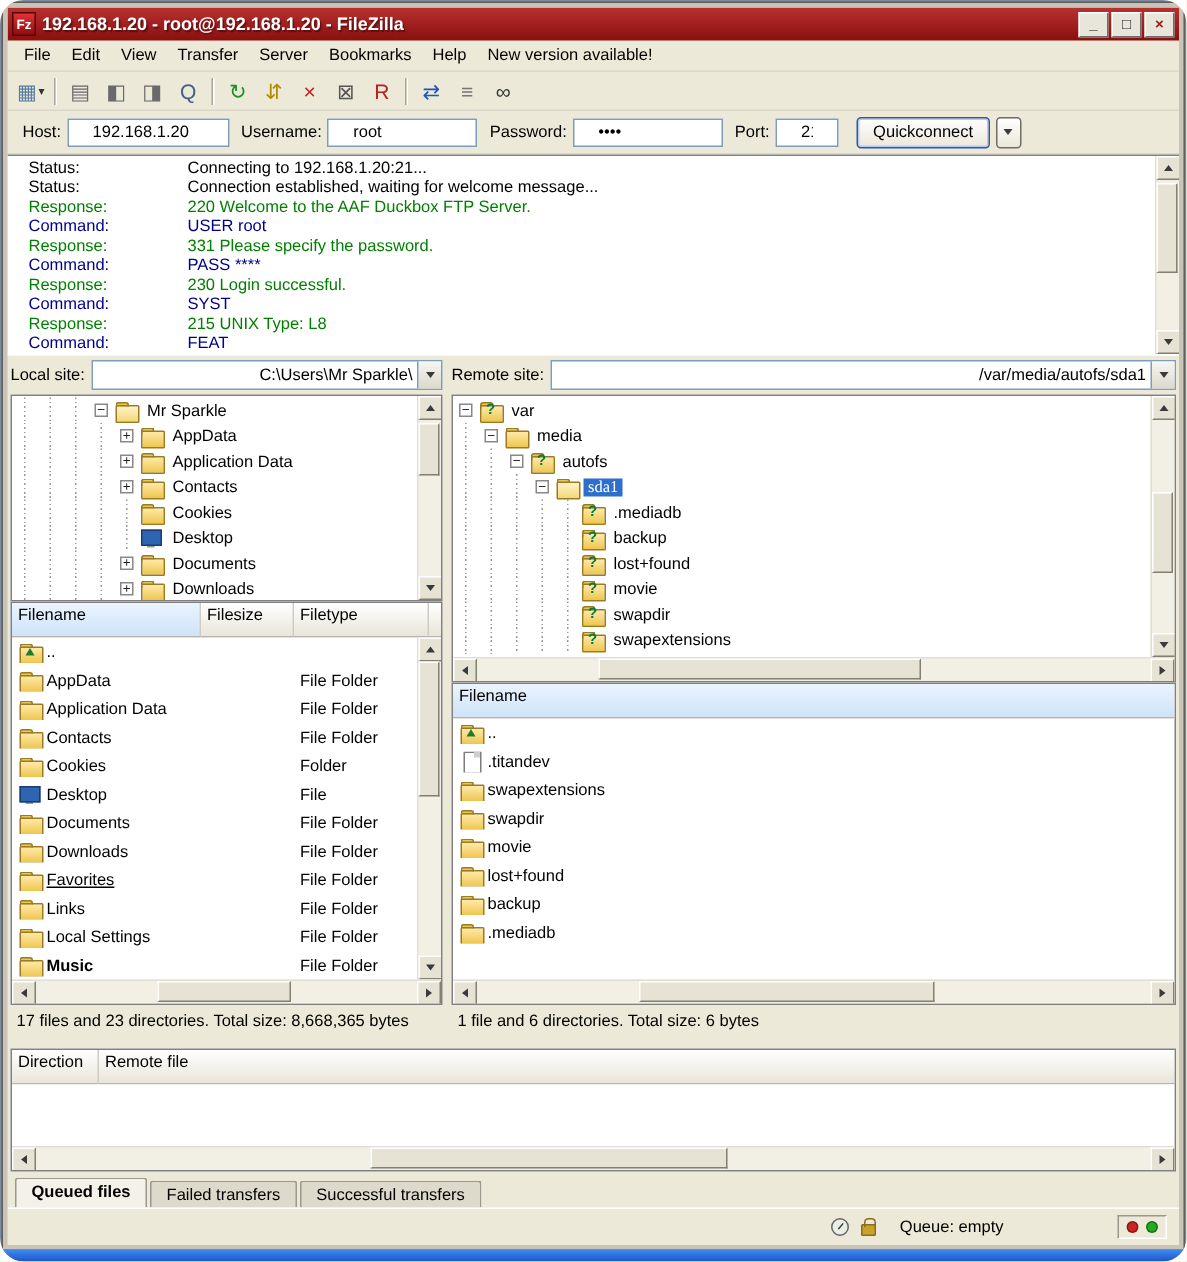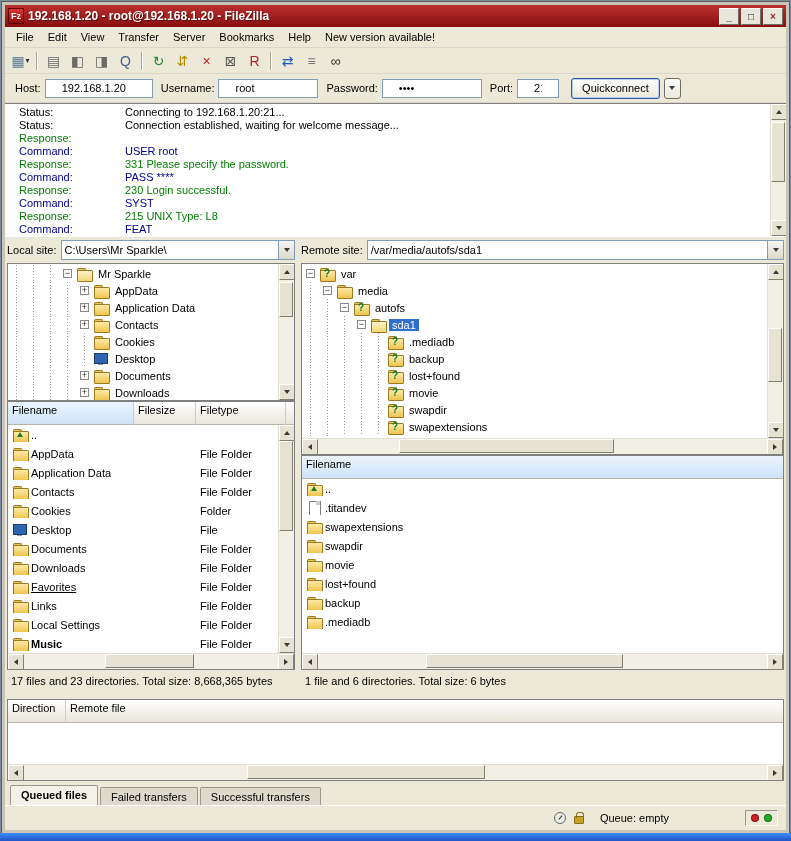--- a/index.html
+++ b/index.html
@@ -1,18 +1,18 @@
 <!DOCTYPE html>
 <html style="--selection: #2e6fcc; --titlebar-start: #b93030; --titlebar-end: #8a0f0f; --log-status: #000000; --log-command: #00008b; --log-response: #007f00; --led-red: #cc2222; --led-green: #22aa22;"><head>
 <meta charset="utf-8">
 <style>
   * { margin:0; padding:0; box-sizing:border-box; }
   html,body { width:791px; height:841px; }
   body { font-family:"Liberation Sans","DejaVu Sans",sans-serif; font-size:11px; color:#000; }
-  .screen { position:relative; width:791px; height:841px; background:#7b8aa0; overflow:hidden; }
+  .screen { position:relative; width:791px; height:841px; background:#7b8aa0; overflow:hidden;border-radius:16px; }
 
   .window { position:absolute; left:2px; top:2px; width:787px; height:831px;
     background:#ece9d8; border:3px solid #c8c4b7; outline:1px solid #5f5d55;
     display:flex; flex-direction:column; overflow:hidden; }
 
   
   .titlebar { height:22px; flex:0 0 auto; display:flex; align-items:center; gap:4px; padding:0 3px;
     background:linear-gradient(180deg,var(--titlebar-start,#b93030),var(--titlebar-end,#8a0f0f)); color:#fff; }
   .app-icon { width:16px; height:16px; flex:0 0 auto; background:linear-gradient(#e03434,#8f0d0d);
     border:1px solid #5c0707; color:#fff; font-weight:bold; font-size:9px;
@@ -57,21 +57,21 @@
 
   
   .panes { height:458px; flex:0 0 auto; display:flex; padding:2px 2px 0; overflow:hidden; }
   .pane { display:flex; flex-direction:column; min-width:0; }
   .pane.local { width:288px; flex:0 0 auto; }
   .pane.remote { flex:1; }
   .splitter { width:6px; flex:0 0 auto; }
   .site-row { height:24px; flex:0 0 auto; display:flex; align-items:center; gap:4px; padding-bottom:3px; }
   .site-label { white-space:nowrap; }
   .combo { flex:1; height:20px; min-width:0; border:1px solid #7f9db9; background:#fff; display:flex; align-items:center; }
-  .combo-text { flex:1; padding:0 3px; white-space:nowrap; overflow:hidden; }
+  .combo-text { flex:1; padding:0 3px; white-space:nowrap; overflow:hidden;text-align:right; }
   .combo-btn { width:16px; height:18px; flex:0 0 auto; background:linear-gradient(#f7f6f1,#dcd8cb);
     border-left:1px solid #7f9db9; display:flex; align-items:center; justify-content:center; }
 
   .panel { border:1px solid #808080; background:#fff; display:flex; flex-direction:column; overflow:hidden; flex:0 0 auto; }
   .panel-row { display:flex; flex:1; min-height:0; overflow:hidden; }
   .local-tree-panel { height:138px; }
   .remote-tree-panel { height:192px; }
   .local-list-panel { height:269px; }
   .remote-list-panel { height:215px; }
 
@@ -79,21 +79,21 @@
   .tree { flex:1; min-width:0; overflow:hidden; padding-top:1px; }
   .tree-row { display:flex; align-items:center; height:17px; white-space:nowrap; }
   .guide { width:17px; flex:0 0 auto; align-self:stretch;
     background-image:repeating-linear-gradient(to bottom,#9a9a9a 0 1px,transparent 1px 3px);
     background-size:1px 100%; background-repeat:no-repeat; background-position:8px 0; }
   .expander { width:17px; height:17px; flex:0 0 auto; display:flex; align-items:center; justify-content:center; }
   .expander .box { display:block; width:9px; height:9px; border:1px solid #888; background:#fff;
     font-size:9px; line-height:7px; text-align:center; color:#222; }
   .tree .icon { margin-right:3px; }
   .tree-label { padding:0 3px; }
-  .tree-label.selected { background:var(--selection,#2e6fcc); color:#fff; }
+  .tree-label.selected { background:var(--selection,#2e6fcc); color:#fff;font-family:Liberation Serif, serif; }
 
   
   .icon { width:16px; height:14px; position:relative; display:inline-block; flex:0 0 auto; }
   .icon.folder::before, .icon.folder-q::before, .icon.folder-up::before, .icon.folder-open::before {
     content:""; position:absolute; left:1px; top:1px; width:7px; height:4px;
     background:#e9c65a; border:1px solid #9a7b22; border-bottom:none; border-radius:2px 2px 0 0; }
   .icon.folder::after, .icon.folder-q::after, .icon.folder-up::after, .icon.folder-open::after {
     content:""; position:absolute; left:1px; top:3px; width:14px; height:10px;
     background:linear-gradient(#ffe9a8,#eec64f); border:1px solid #9a7b22; border-radius:1px; }
   .icon.folder-open::after { background:linear-gradient(#fff3c8,#f3d878); }
@@ -253,20 +253,21 @@
           <div class="log-row">
             <span class="log-label status">Status:</span>
             <span class="log-text status">Connecting to 192.168.1.20:21...</span>
           </div>
           <div class="log-row">
             <span class="log-label status">Status:</span>
             <span class="log-text status">Connection established, waiting for welcome message...</span>
           </div>
           <div class="log-row">
             <span class="log-label response">Response:</span>
+            <span class="log-text response">220 Welcome to the AAF Duckbox FTP Server.</span>
           </div>
           <div class="log-row">
             <span class="log-label command">Command:</span>
             <span class="log-text command">USER root</span>
           </div>
           <div class="log-row">
             <span class="log-label response">Response:</span>
             <span class="log-text response">331 Please specify the password.</span>
           </div>
           <div class="log-row">

